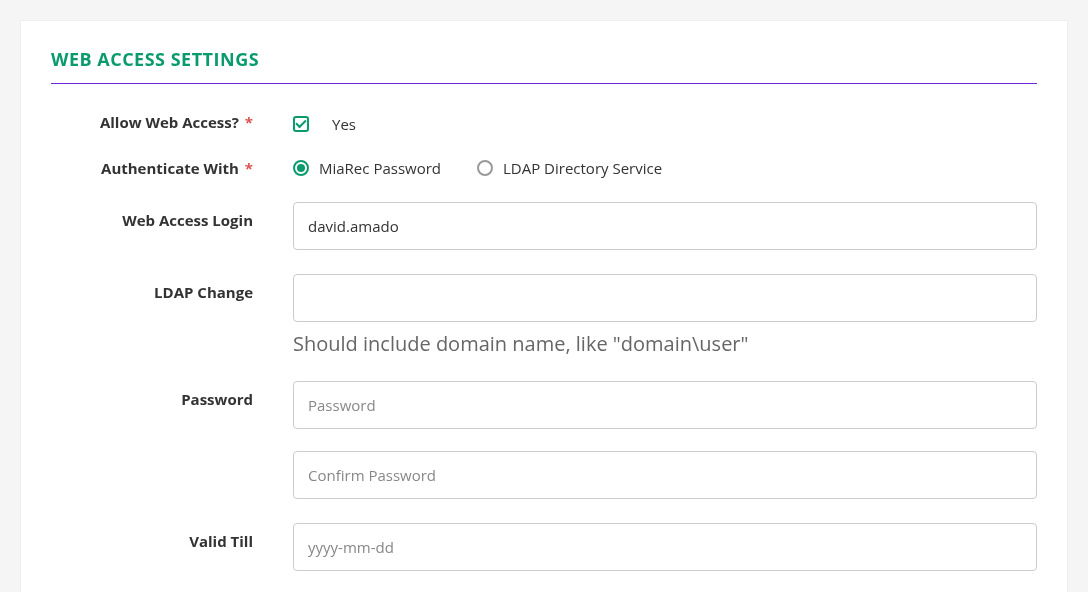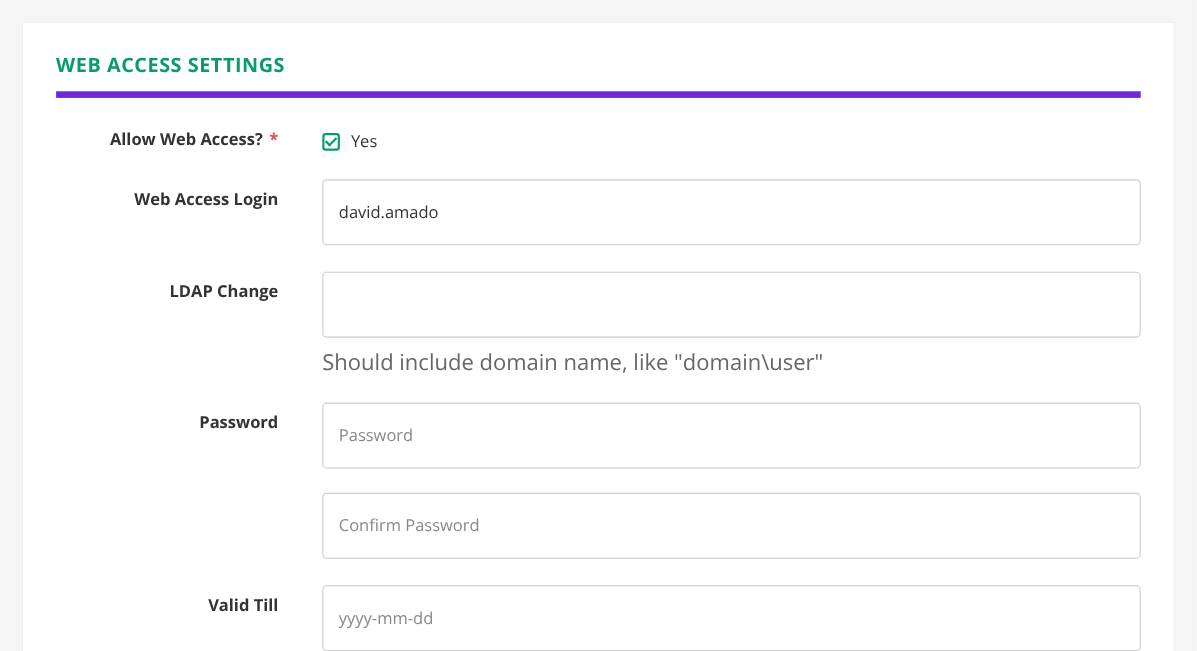--- a/index.html
+++ b/index.html
@@ -18,21 +18,21 @@
       margin: 0 auto;
       padding: 0 30px 30px 30px;
       border: 1px solid #eee;
     }
     .section-title {
       color: #0a9b6c;
       font-size: 18px;
       font-weight: 700;
       letter-spacing: 0.5px;
       padding: 26px 0 12px 0;
-      border-bottom: 6px solid #6d28d9;
+      border-bottom: 1px solid #6d28d9;
       margin-bottom: 28px;
     }
     .form-row {
       display: flex;
       align-items: flex-start;
       margin-bottom: 24px;
     }
     .form-row .label-col {
       width: 242px;
       min-width: 242px;
@@ -49,21 +49,21 @@
     .form-row .field-col {
       flex: 1;
     }
     .req {
       color: #d9534f;
       margin-left: 2px;
     }
     .checkbox-group {
       display: inline-flex;
       align-items: center;
-      gap: 10px;
+      gap: 23px;
       font-size: 15px;
       color: #333;
     }
     .checkbox {
       width: 16px;
       height: 16px;
       border: 2px solid #999;
       border-radius: 3px;
       display: inline-flex;
       align-items: center;
@@ -109,21 +109,21 @@
     .radio.selected::after {
       content: "";
       position: absolute;
       top: 2px; left: 2px;
       width: 8px; height: 8px;
       background: #0a9b6c;
       border-radius: 50%;
     }
     .text-input {
       width: 100%;
-      height: 60px;
+      height: 48px;
       border: 1px solid #ccc;
       border-radius: 4px;
       padding: 0 14px;
       font-size: 15px;
       color: #333;
       font-family: inherit;
     }
     .text-input::placeholder {
       color: #888;
     }
@@ -148,20 +148,37 @@
       <span>Allow Web Access?</span><span class="req"> *</span>
     </div>
     <div class="field-col">
       <label class="checkbox-group">
         <span class="checkbox checked"></span>
         <span>Yes</span>
       </label>
     </div>
   </div>
 
+  <div class="form-row">
+    <div class="label-col top">
+      <span>Authenticate With</span><span class="req"> *</span>
+    </div>
+    <div class="field-col">
+      <div class="radio-group">
+        <label class="radio-item">
+          <span class="radio selected"></span>
+          <span>MiaRec Password</span>
+        </label>
+        <label class="radio-item">
+          <span class="radio"></span>
+          <span>LDAP Directory Service</span>
+        </label>
+      </div>
+    </div>
+  </div>
 
   <div class="form-row">
     <div class="label-col">Web Access Login</div>
     <div class="field-col">
       <input type="text" class="text-input" value="david.amado" style="">
     </div>
   </div>
 
   <div class="form-row">
     <div class="label-col">LDAP Change</div>

